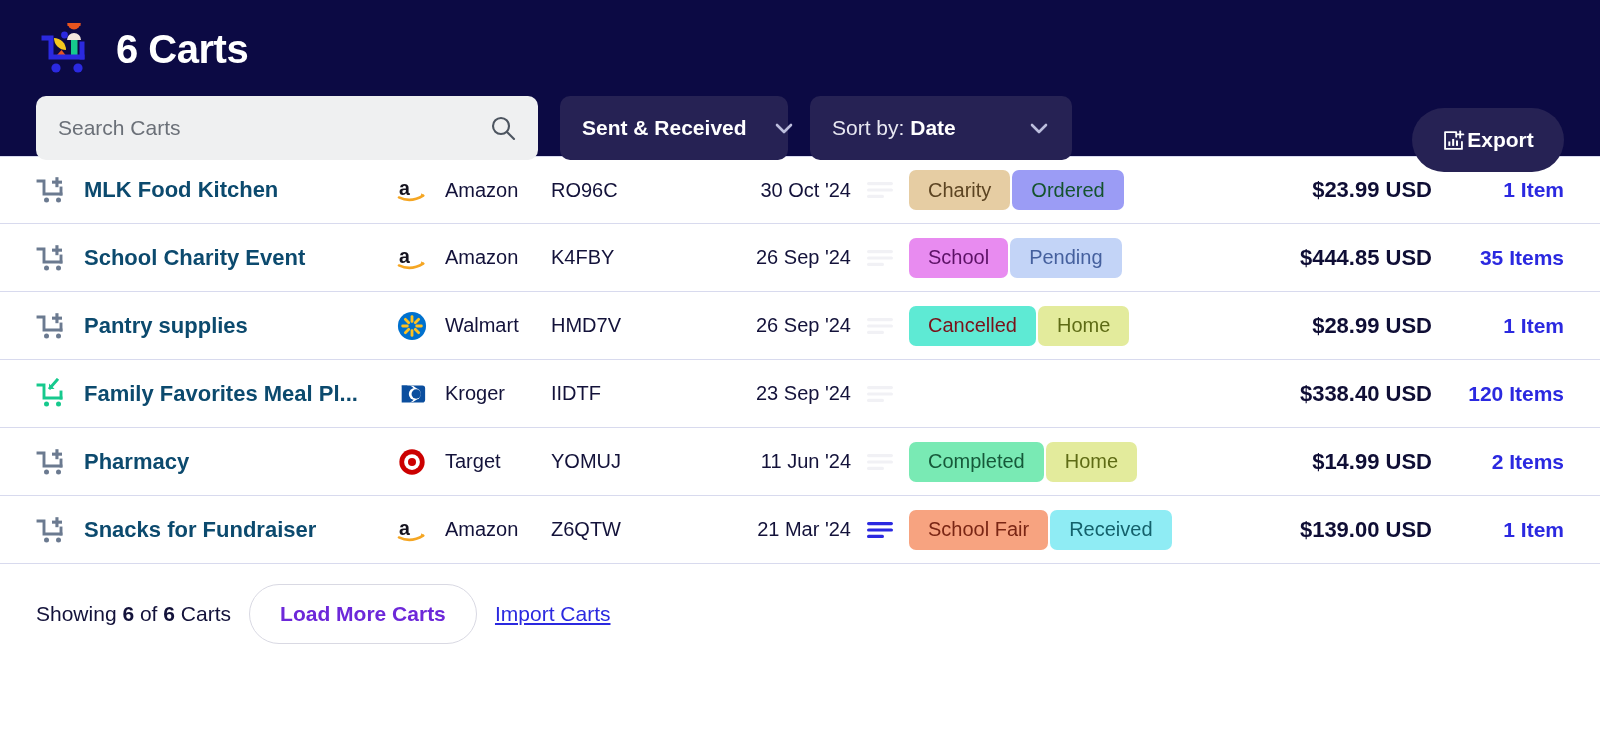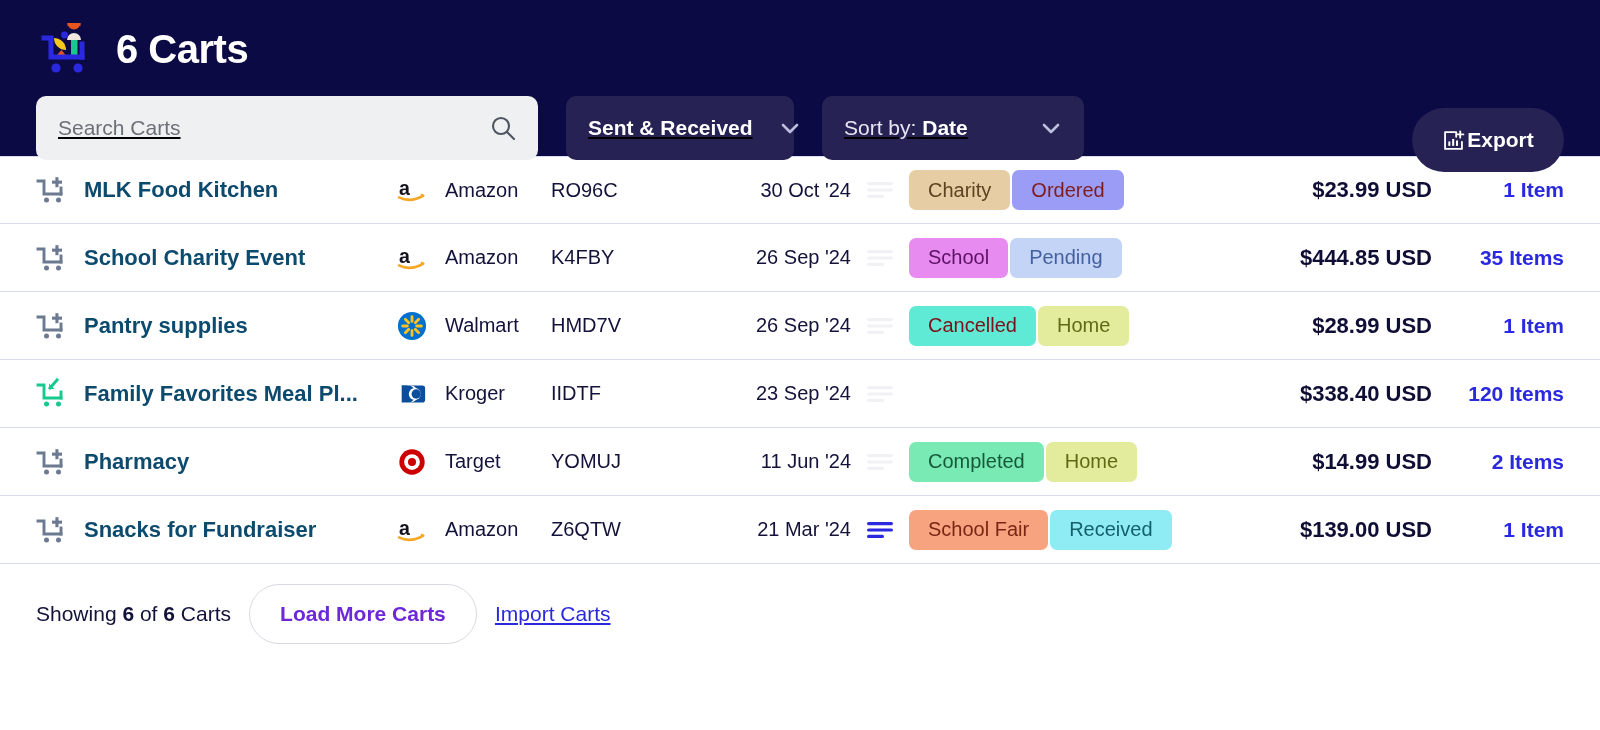--- a/index.html
+++ b/index.html
@@ -29,23 +29,22 @@
     color: #ffffff;
     font-size: 40px;
     font-weight: bold;
     letter-spacing: -0.5px;
     line-height: 1;
   }
 
   .toolbar {
     display: flex;
     align-items: flex-end;
-    gap: 28px;
+    gap: 22px;
     margin-top: 10px;
-    text-decoration: underline;
   }
   .search-box {
     width: 502px;
     height: 64px;
     background: #eff0f1;
     border-radius: 10px;
     display: flex;
     align-items: center;
     padding: 0 22px;
     position: relative;
@@ -286,21 +285,21 @@
       <div class="c-date"><span class="date-text">30 Oct '24</span></div>
       <div class="c-notes">
         <svg class="notes-lines" viewBox="0 0 26 18">
           <rect x="0" y="1" width="26" height="3.2" rx="1.6" fill="#f1f1f5"></rect>
           <rect x="0" y="7.4" width="26" height="3.2" rx="1.6" fill="#f1f1f5"></rect>
           <rect x="0" y="13.8" width="17" height="3.2" rx="1.6" fill="#f1f1f5"></rect>
         </svg>
       </div>
       <div class="c-tags">
         <span class="badge" style="background:#e6cda3;color:#5c4422">Charity</span>
-        <span class="badge" style="background:#9b9cf5;color:#7f1d1d">Ordered</span>
+        <span class="badge" style="background:#9b9cf5;color:#14532d">Ordered</span>
       </div>
       <div class="c-total"><span class="total-text">$23.99 USD</span></div>
       <div class="c-items"><span class="items-text">1 Item</span></div>
     </div>
     <div class="row">
       <div class="c-cart">
         <svg class="cart-icon" viewBox="0 0 32 32">
           <path d="M2 7 h6 v13 h17" stroke="#6b7a90" stroke-width="2.9" fill="none" stroke-linecap="square"></path>
           <path d="M25 14 v6" stroke="#6b7a90" stroke-width="2.9" fill="none" stroke-linecap="square"></path>
           <rect x="19.4" y="3.2" width="3.1" height="10" fill="#6b7a90"></rect>

